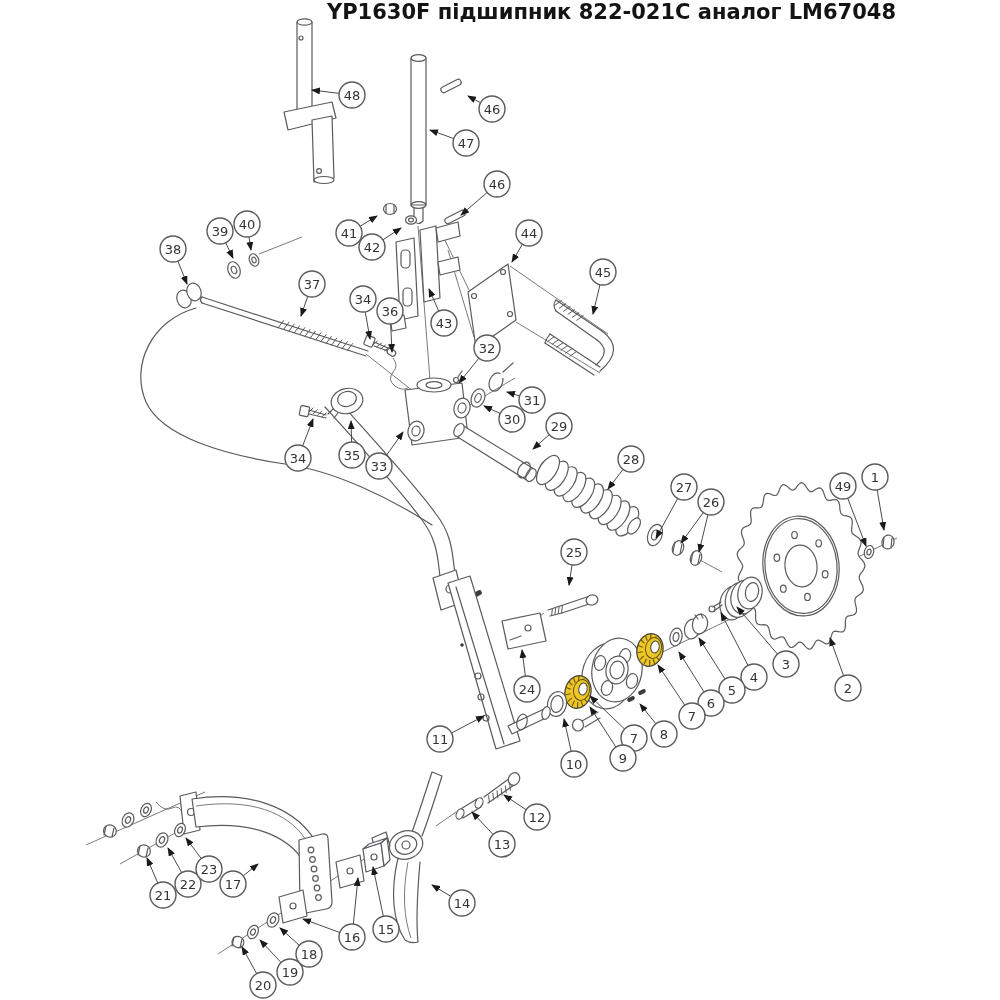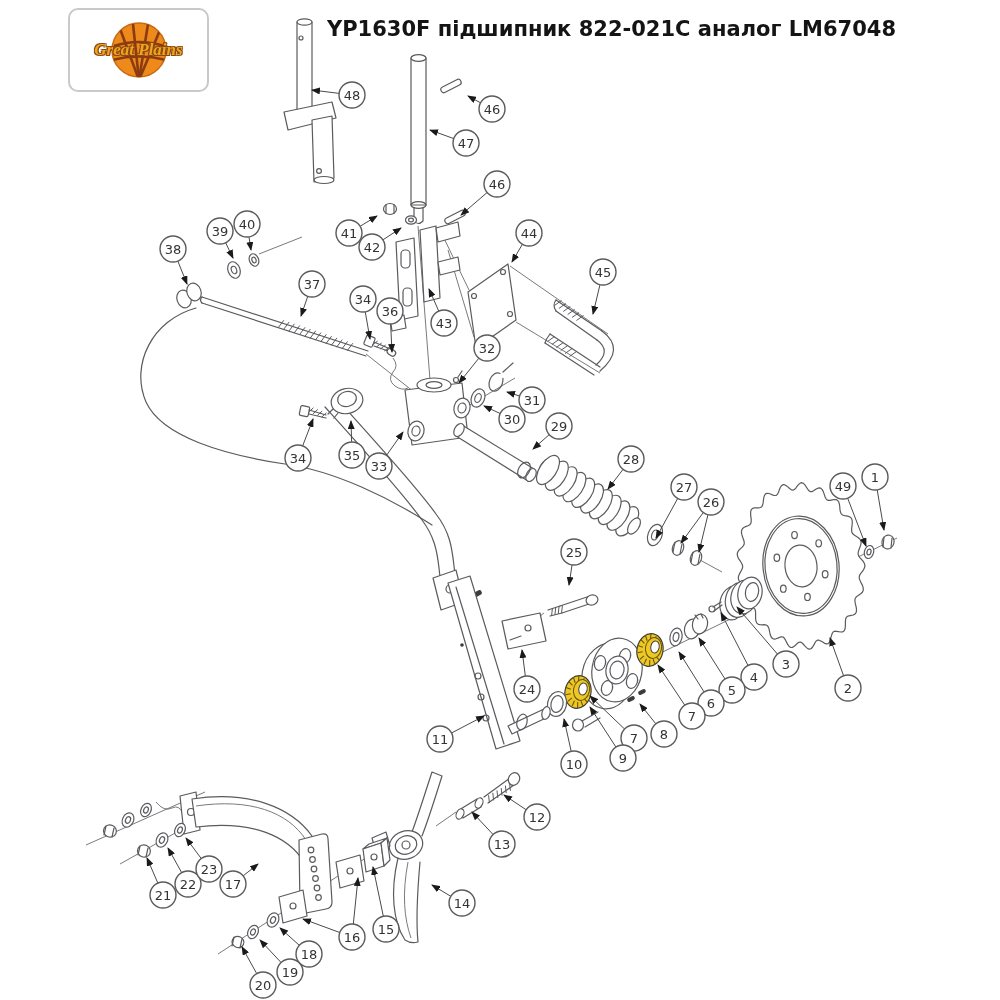--- a/index.html
+++ b/index.html
@@ -1,55 +1,36 @@
 <!DOCTYPE html>
 <html><head>
 <meta charset="utf-8">
 <style>
   html,body{margin:0;padding:0;background:#fff;}
   .canvas{position:relative;width:1000px;height:1000px;background:#fff;overflow:hidden;
           font-family:"DejaVu Sans",sans-serif;}
-  .title{position:absolute;left:327px;top:17px;font-size:21px;font-weight:bold;
+  .title{position:absolute;left:327px;top:0;font-size:21px;font-weight:bold;
          color:#141414;letter-spacing:0px;white-space:nowrap;}
   .logo-box{position:absolute;left:68px;top:8px;width:137px;height:80px;border:2px solid #c9c9c9;
             border-radius:10px;background:#fff;}
   .logo-text{position:absolute;left:0;top:30px;width:137px;text-align:center;
              font-family:"Liberation Serif",serif;font-style:italic;font-weight:bold;
              font-size:17px;color:#f2a41d;
              text-shadow:-1px -1px 0 #8a4a12, 1px -1px 0 #8a4a12, -1px 1px 0 #8a4a12, 1px 1px 0 #8a4a12;
              white-space:nowrap;}
   svg .p{stroke:#5a5b5e;fill:none;stroke-width:1.2;stroke-linecap:round;stroke-linejoin:round;}
   svg .pw{stroke:#5a5b5e;fill:#ffffff;stroke-width:1.2;stroke-linecap:round;stroke-linejoin:round;}
   svg .thin{stroke:#6a6b6e;fill:none;stroke-width:0.9;}
   svg .dark{fill:#3c3c3e;stroke:none;}
 </style>
 </head>
 <body>
 
 <div class="canvas">
 
-  <div class="logo-box">
-    <svg width="137" height="80" viewBox="0 0 137 80">
-      <defs>
-          <clipPath id="sunclip">
-            <circle cx="69" cy="40" r="27"></circle>
-          </clipPath>
-        </defs>
-      <circle cx="69" cy="40" r="27" fill="#ee8a1c" stroke="#c96a10" stroke-width="1.5"></circle>
-      <g clip-path="url(#sunclip)" stroke="#8a3b12" stroke-width="2.6" fill="none">
-        <path d="M69,70 L49,16"></path>
-          <path d="M69,70 L63,14"></path>
-          <path d="M69,70 L78,14"></path>
-        <path d="M69,70 L90,20"></path>
-          <path d="M44,36 Q69,28 94,36"></path>
-          <path d="M42,50 Q69,43 96,50"></path>
-      </g>
-    </svg>
-    <div class="logo-text">Great Plains</div>
-  </div>
 
   <div class="title">YP1630F підшипник 822-021C аналог LM67048</div>
 
   <svg id="dsvg" width="1000" height="1000" viewBox="0 0 1000 1000" style="position:absolute;left:0;top:0">
     <defs>
       <marker id="arr" markerWidth="9" markerHeight="7" refX="8" refY="3.5" orient="auto">
         <path d="M0,0 L9,3.5 L0,7 Z" fill="#1a1a1a"></path>
       </marker>
     </defs>
 

